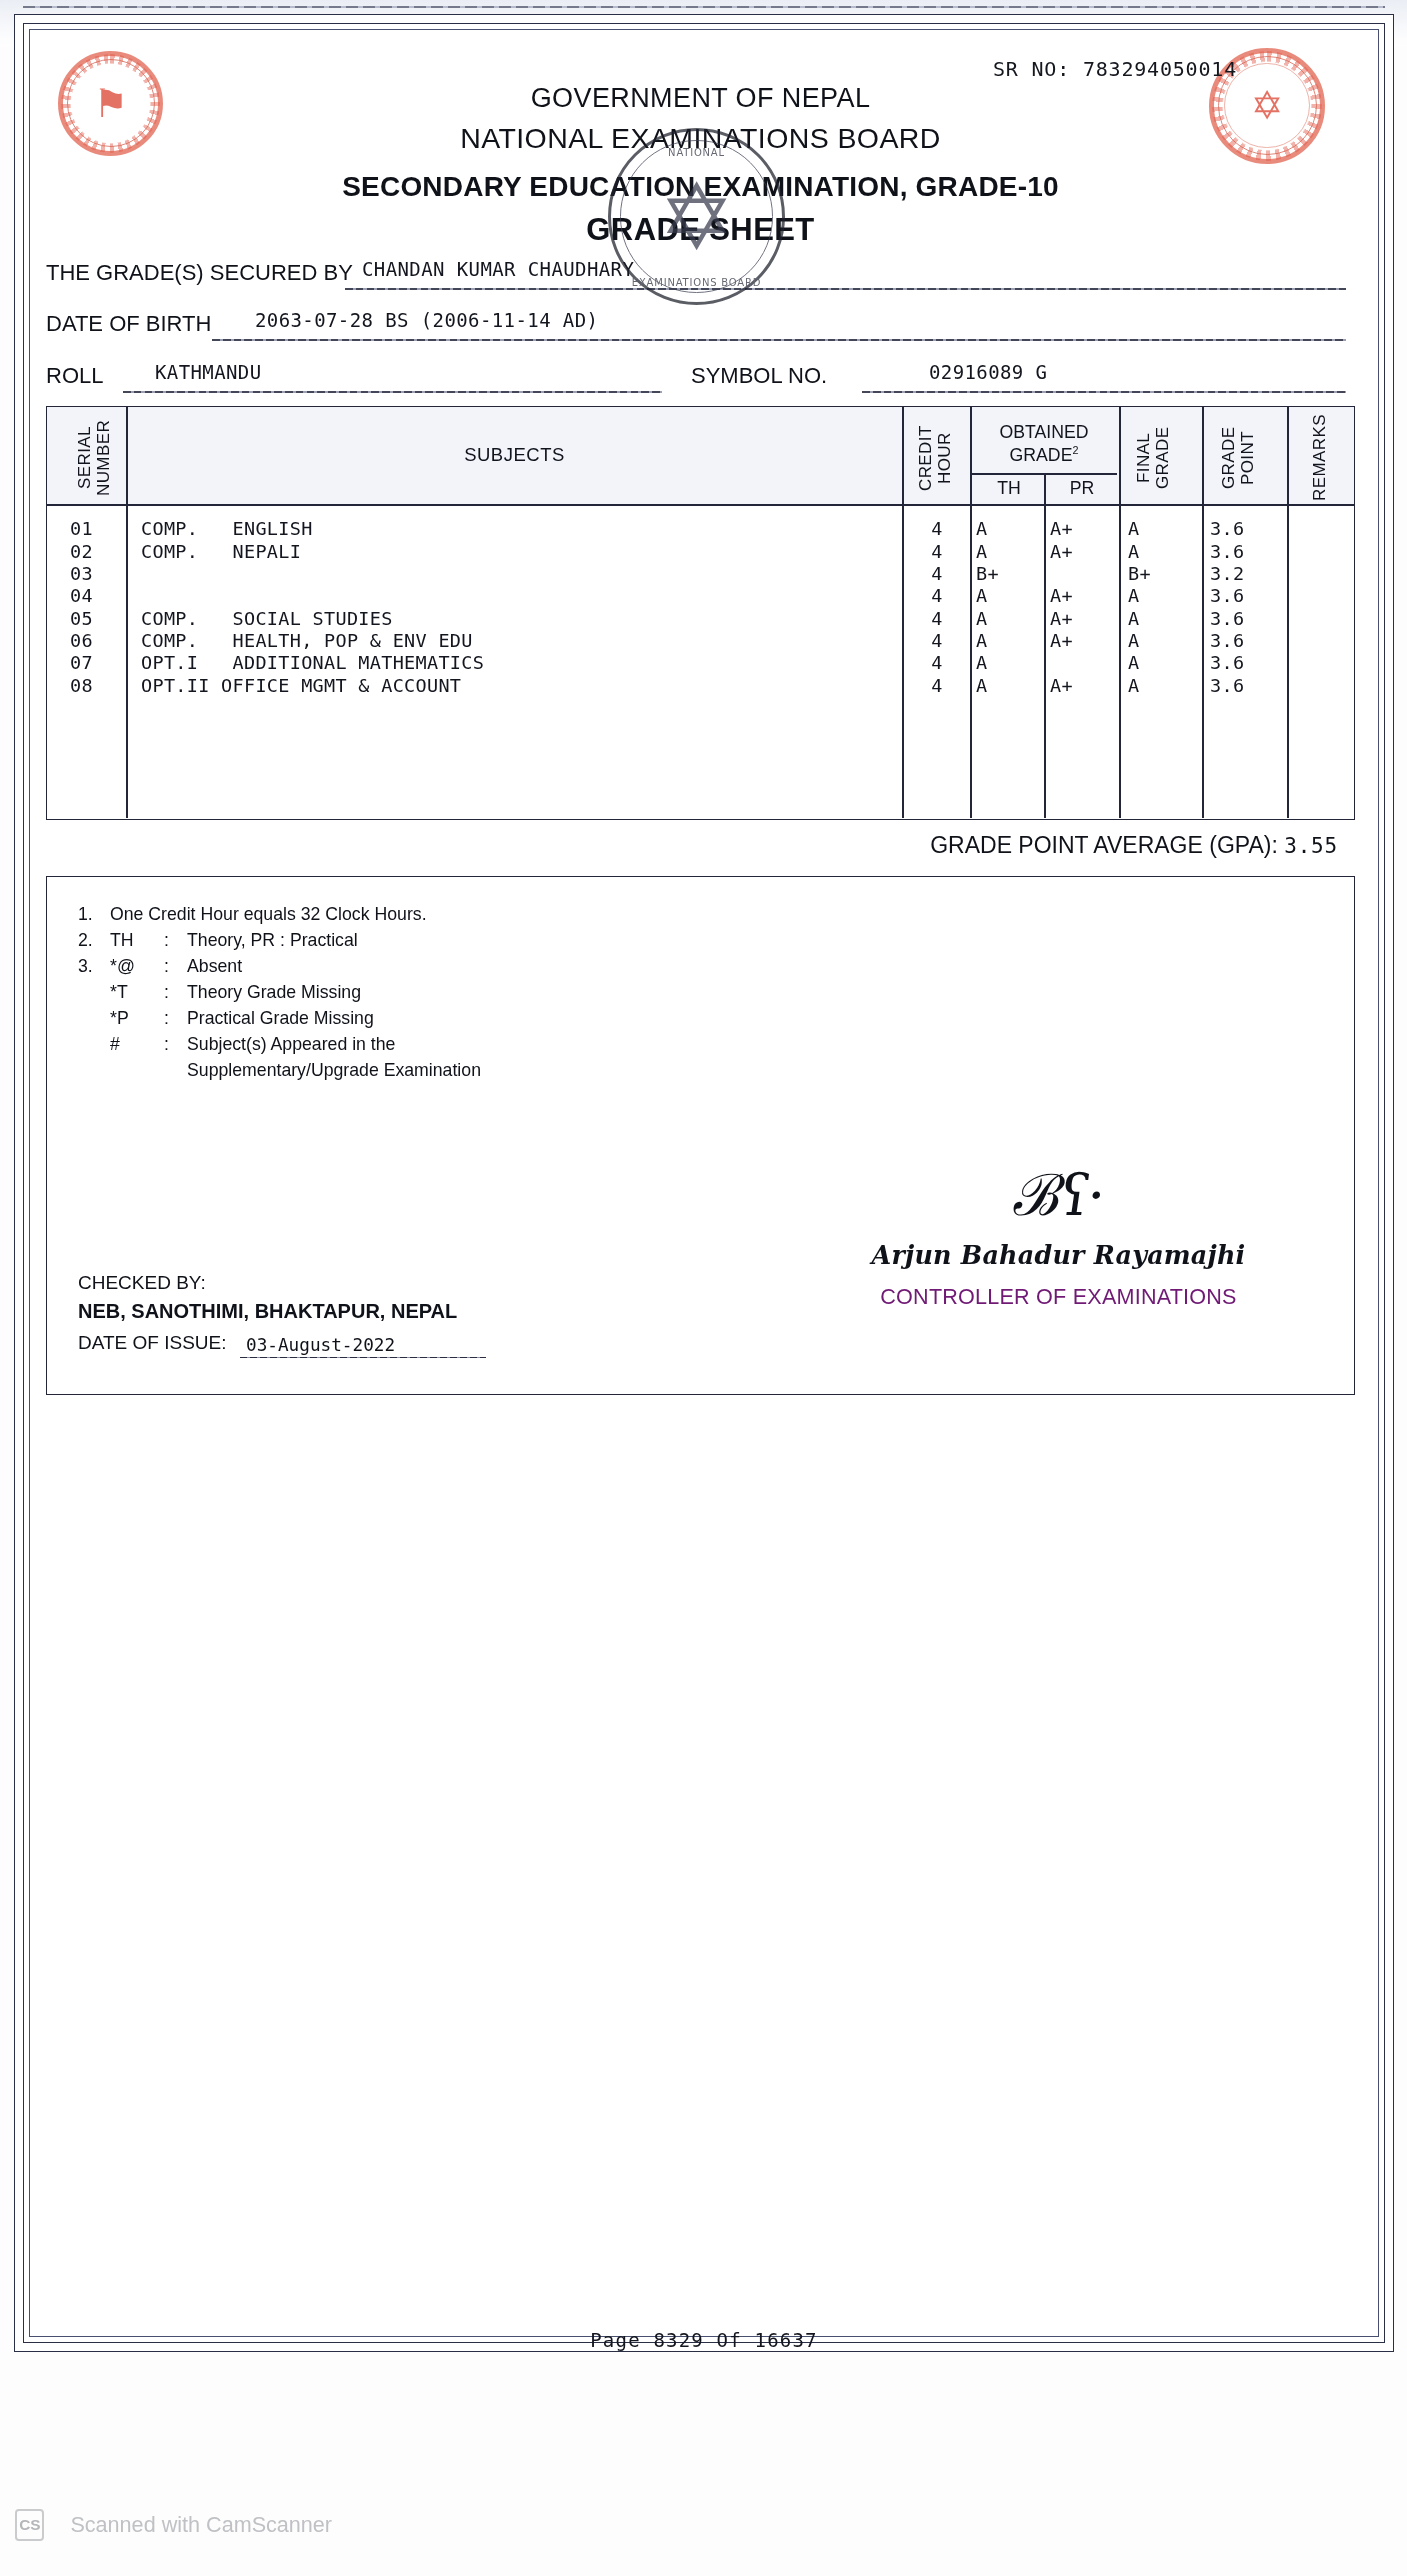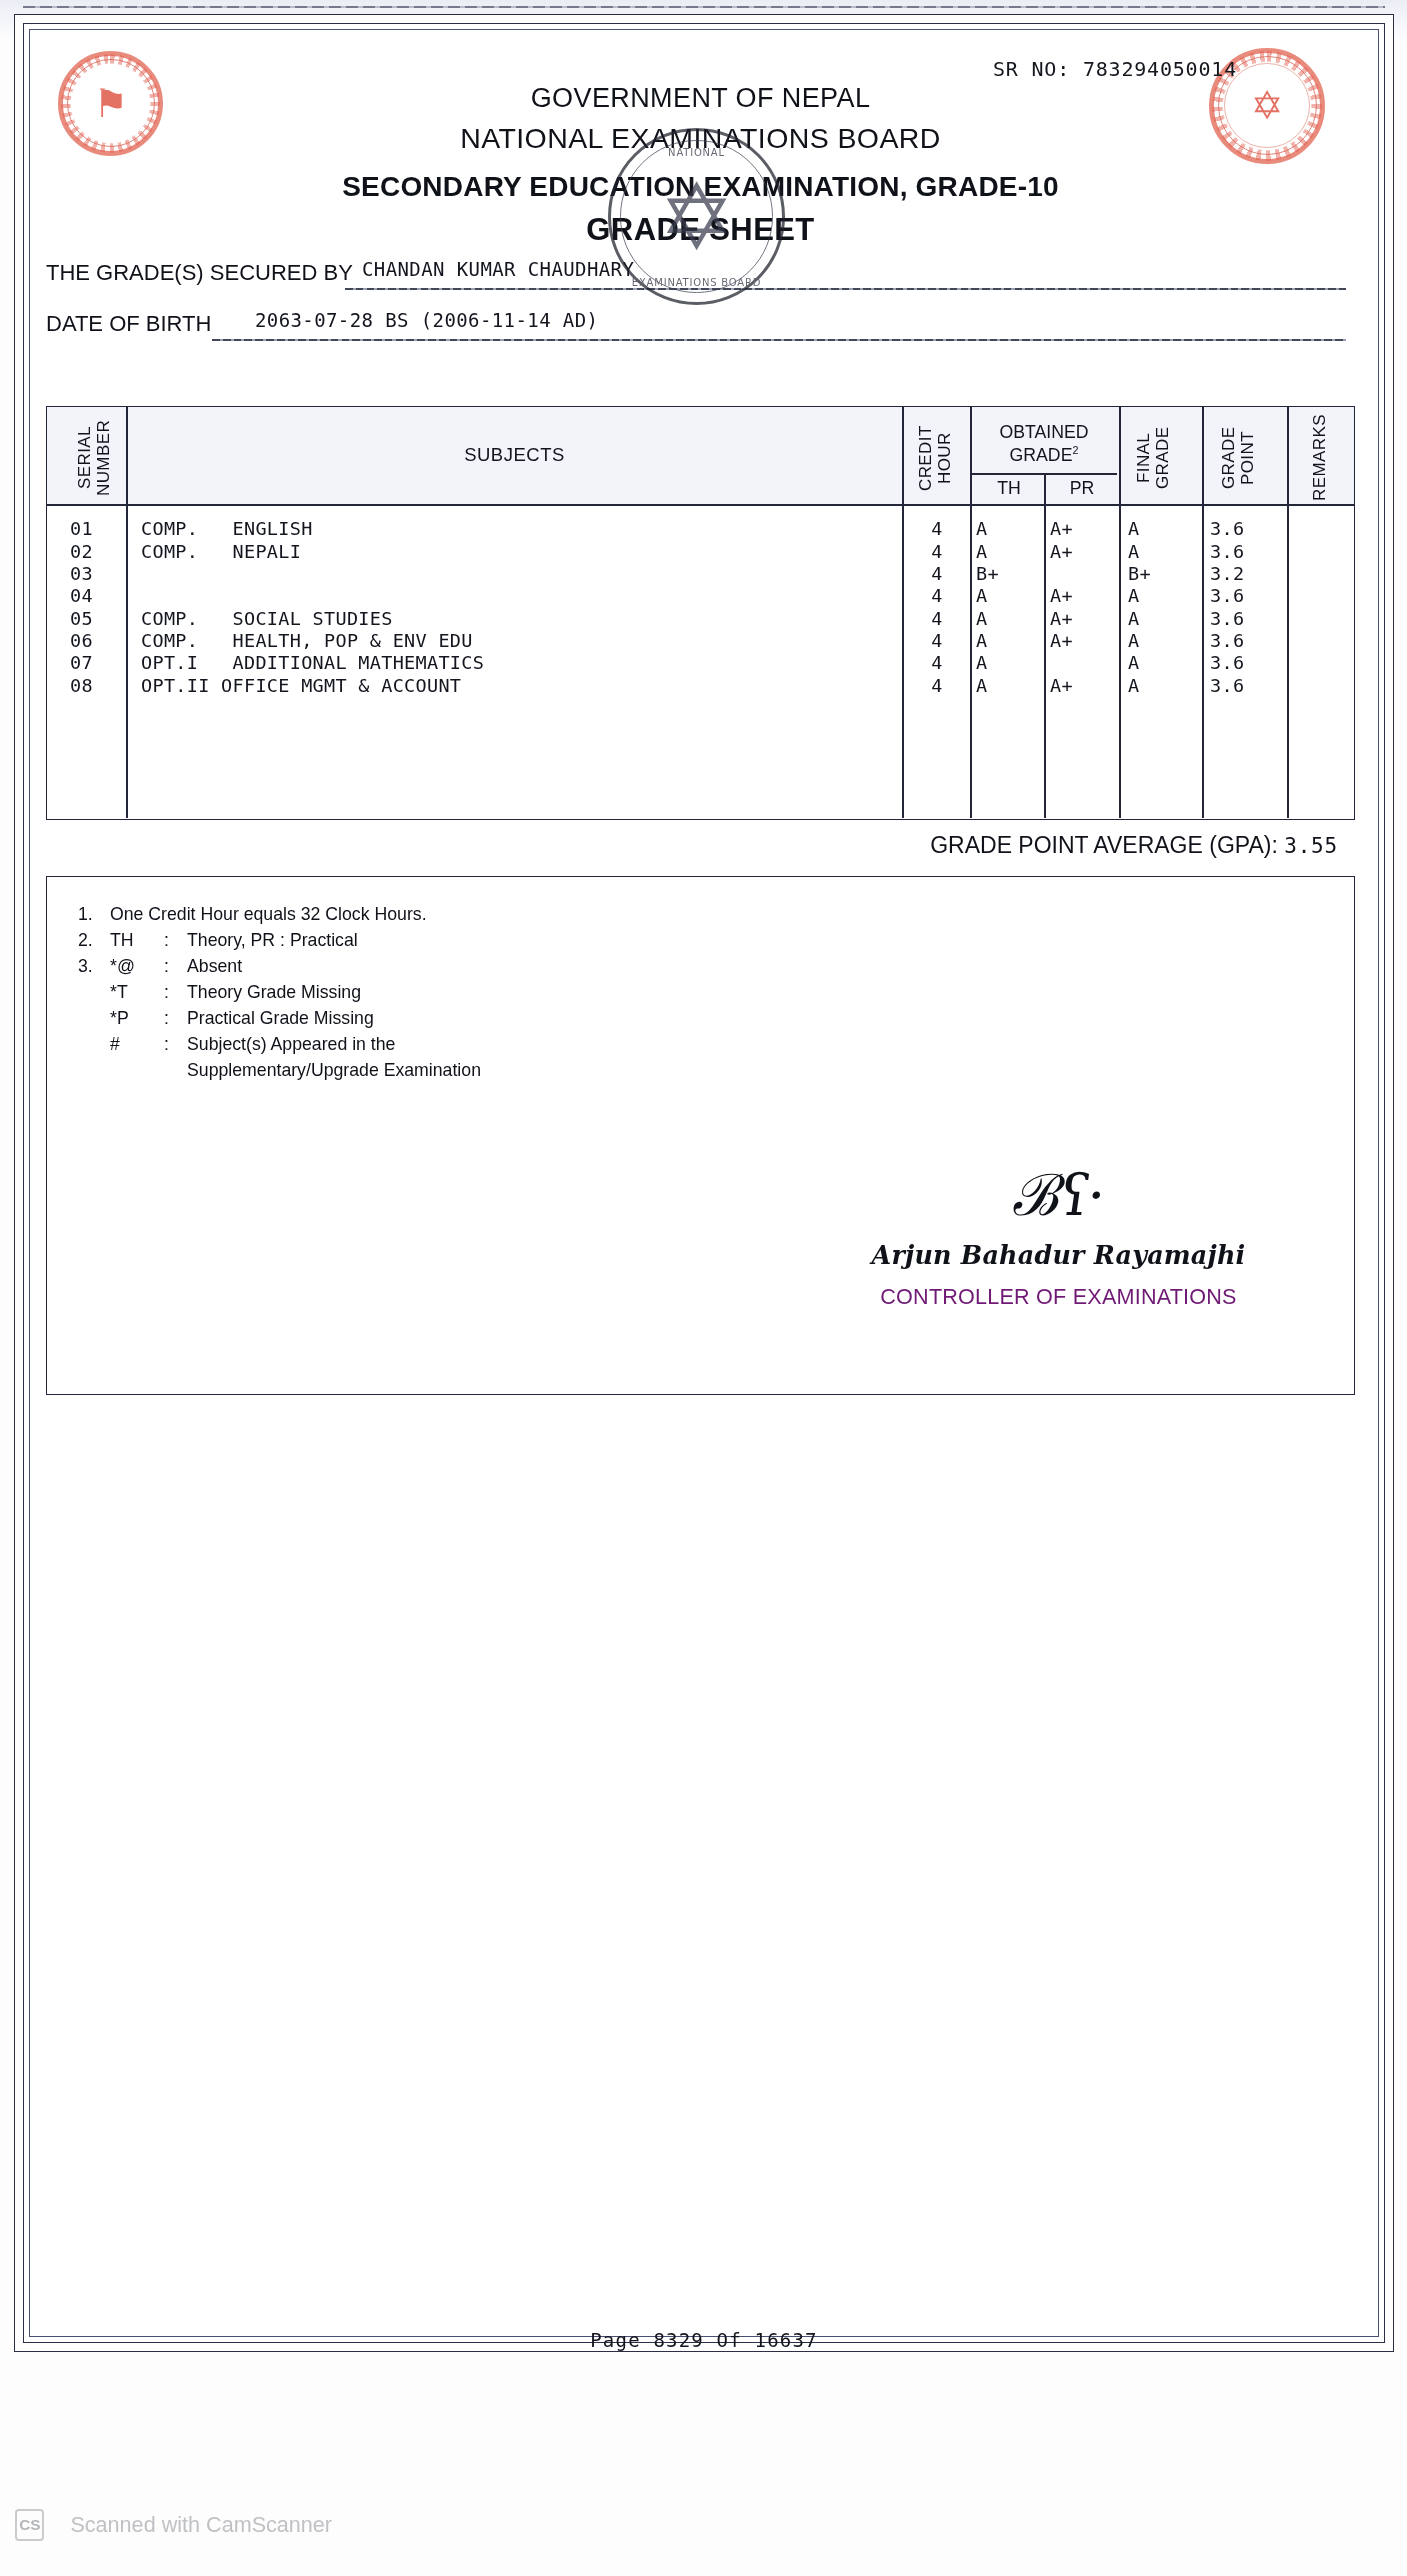--- a/index.html
+++ b/index.html
@@ -447,20 +447,28 @@
         <div class="field-line" style="left:299px; width:1001px;"></div>
         <div class="field-value" style="left:316px;">CHANDAN KUMAR CHAUDHARY</div>
       </div>
 
       <div class="field-row" style="top:256px;">
         <div class="field-label" style="left:0;">DATE OF BIRTH</div>
         <div class="field-line" style="left:166px; width:1134px;"></div>
         <div class="field-value" style="left:209px;">2063-07-28 BS (2006-11-14 AD)</div>
       </div>
 
+      <div class="field-row" style="top:308px;">
+        <div class="field-label" style="left:0;">ROLL</div>
+        <div class="field-line" style="left:77px; width:539px;"></div>
+        <div class="field-value" style="left:109px;">KATHMANDU</div>
+        <div class="field-label" style="left:645px;">SYMBOL NO.</div>
+        <div class="field-line" style="left:816px; width:484px;"></div>
+        <div class="field-value" style="left:883px;">02916089 G</div>
+      </div>
 
       <div class="field-row" style="top:362px;">
         <div class="field-label" style="left:0;">OF</div>
         <div class="field-line" style="left:45px; width:1255px;"></div>
         <div class="field-value" style="left:109px;">SATHYA SAI SHIKSHA SADAN TOKHA</div>
       </div>
 
       <div class="field-row" style="top:414px;">
         <div class="field-label" style="left:0;">IN THE ANNUAL S E EXAMINATION, GRADE-10 OF</div>
         <div class="field-line" style="left:473px; width:293px;"></div>
@@ -602,20 +610,29 @@
         <div class="notes" id="notes-list">
             <div class="note-line"><span class="note-num">1.</span><span class="note-key"></span><span class="note-col"></span><span class="note-txt" style="left: 32px;">One Credit Hour equals 32 Clock Hours.</span></div>
             <div class="note-line"><span class="note-num">2.</span><span class="note-key">TH</span><span class="note-col">:</span><span class="note-txt">Theory, PR : Practical</span></div>
             <div class="note-line"><span class="note-num">3.</span><span class="note-key">*@</span><span class="note-col">:</span><span class="note-txt">Absent</span></div>
             <div class="note-line"><span class="note-num"></span><span class="note-key">*T</span><span class="note-col">:</span><span class="note-txt">Theory Grade Missing</span></div>
             <div class="note-line"><span class="note-num"></span><span class="note-key">*P</span><span class="note-col">:</span><span class="note-txt">Practical Grade Missing</span></div>
             <div class="note-line"><span class="note-num"></span><span class="note-key">#</span><span class="note-col">:</span><span class="note-txt">Subject(s) Appeared in the</span></div>
             <div class="note-line"><span class="note-num"></span><span class="note-key"></span><span class="note-col"></span><span class="note-txt" style="left: 109px;">Supplementary/Upgrade Examination</span></div>
           </div>
 
+        <div class="checked-block" style="position:absolute; left:31px; top:392px;">
+          <div>CHECKED BY:</div>
+          <div class="bold">NEB, SANOTHIMI, BHAKTAPUR, NEPAL</div>
+          <div class="issue-row">
+            <span class="issue-label">DATE OF ISSUE:</span>
+            <span class="issue-value">03-August-2022</span>
+            <span class="issue-underline"></span>
+          </div>
+        </div>
 
         <div class="sign-block" style="position:absolute; left:773px; top:277px; width:477px;">
           <div class="sign-scribble">ℬʕ·</div>
           <div class="sign-name">
             <span>Arjun Bahadur Rayamajhi</span>
             <span class="sign-dotline"></span>
           </div>
           <div class="sign-role">CONTROLLER OF EXAMINATIONS</div>
         </div>
       </div>

